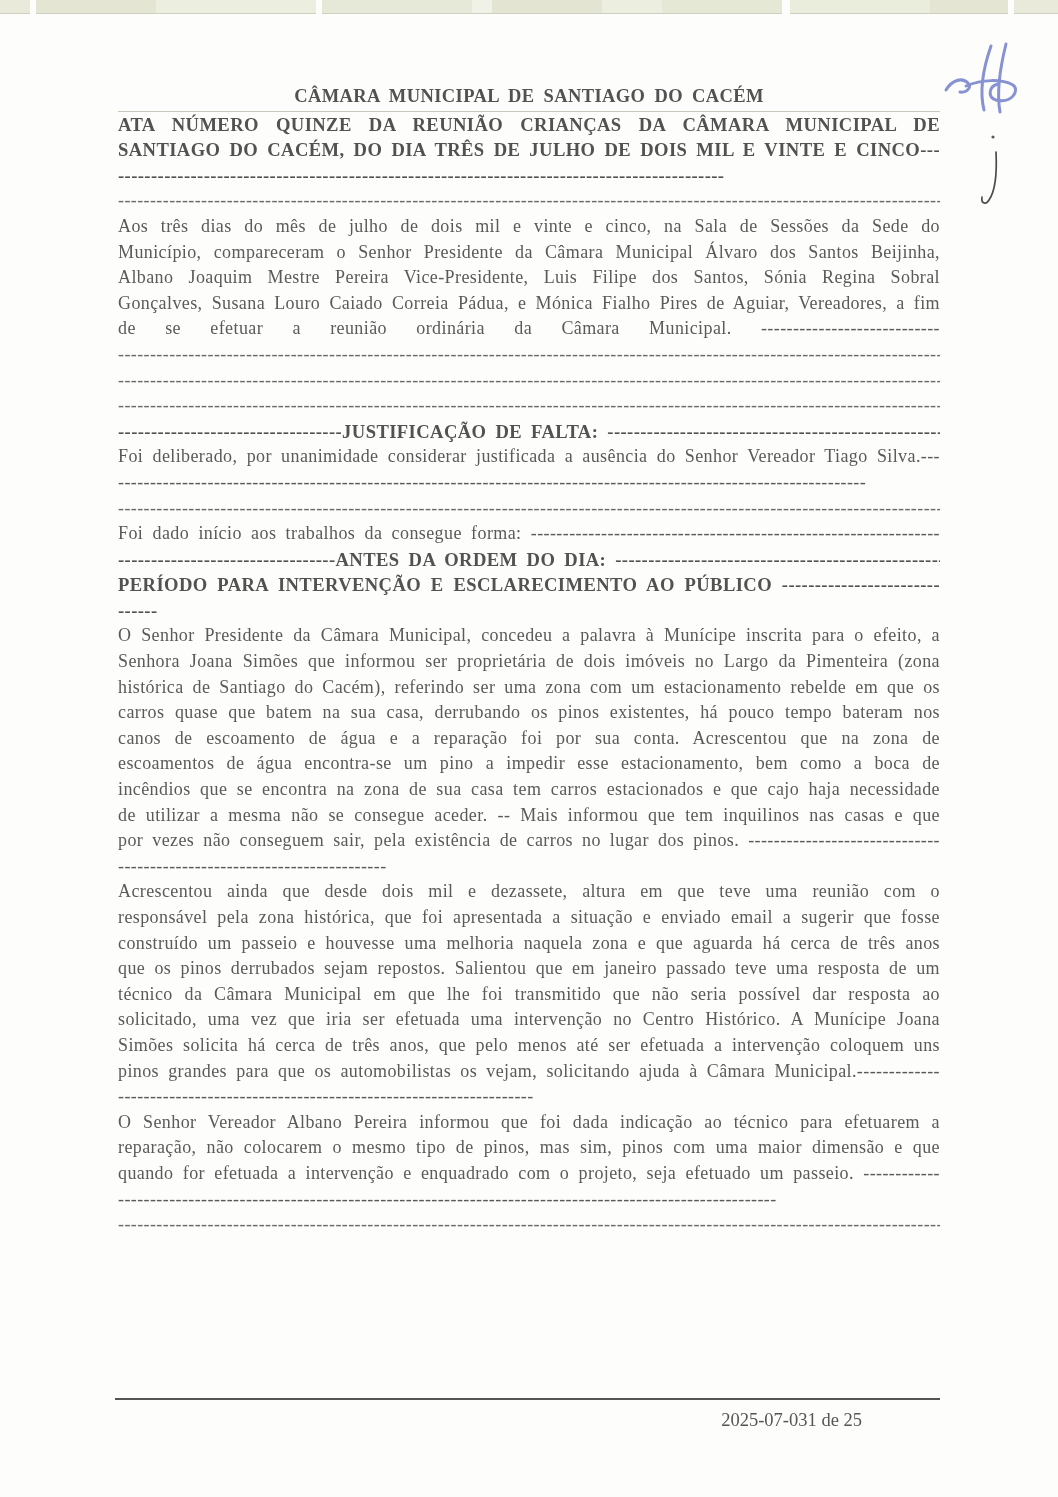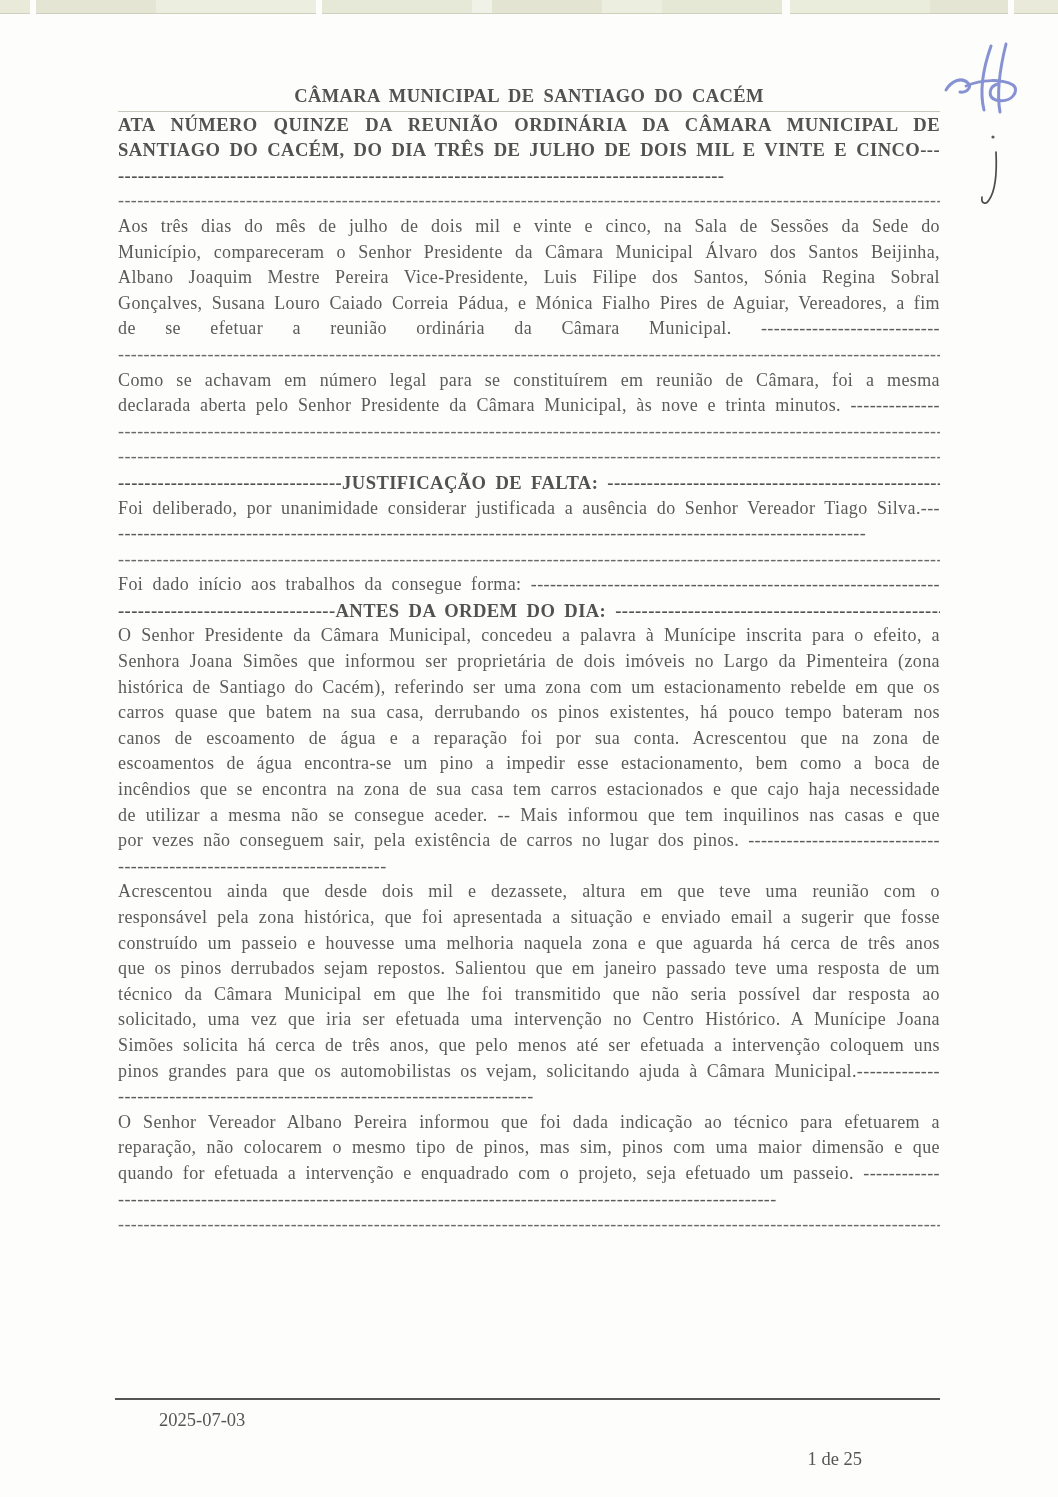--- a/index.html
+++ b/index.html
@@ -33,25 +33,25 @@
   .heading-line {
     font-weight:bold; font-size:18.6px; color:#525252;
     white-space:nowrap; overflow:hidden; text-align-last:auto;
   }
   .dashline { white-space:nowrap; overflow:hidden; text-align-last:auto; color:#6a6a6a; }
   .body {}
 
   .footer {
     position:absolute; left:115px; top:1398px; width:825px;
     border-top:2px solid #545454;
-    display:flex; justify-content:space-between;
+    display:flex; justify-content:flex-end;
     font-size:18.5px; color:#555; padding-top:10px;
   }
   .footer .date  { margin-left:44px; }
-  .footer .pageno{ margin-right:78px;margin-top:39px; }
+  .footer .pageno{ margin-right:78px; }
 
   .annotation { position:absolute; }
   #paraph { left:936px; top:36px; }
   #penmark { left:978px; top:132px; }
 </style>
 </head>
 <body>
 
 <div class="scan-strip">
   <div class="seg s1" style="width:30px"></div>
@@ -84,32 +84,32 @@
 
 <div class="annotation" id="penmark">
   <svg width="34" height="84" viewBox="0 0 34 84">
     <circle cx="15" cy="5" r="1.6" fill="#5a5a5a"></circle>
     <path d="M18 20 C19 40 18 58 11 68 C8 73 3 72 4 65" fill="none" stroke="#4c4c4c" stroke-width="1.7" stroke-linecap="round"></path>
   </svg>
 </div>
 
 <div class="content">
     <div class="block title">CÂMARA MUNICIPAL DE SANTIAGO DO CACÉM</div>
-    <div class="block heading">ATA NÚMERO QUINZE DA REUNIÃO ORDINÁRIA DA CÂMARA MUNICIPAL DE SANTIAGO DO CACÉM, DO DIA TRÊS DE JULHO DE DOIS MIL E VINTE E CINCO-----------------------------------------------------------------------------------------------</div>
+    <div class="block heading">ATA NÚMERO QUINZE DA REUNIÃO CRIANÇAS DA CÂMARA MUNICIPAL DE SANTIAGO DO CACÉM, DO DIA TRÊS DE JULHO DE DOIS MIL E VINTE E CINCO-----------------------------------------------------------------------------------------------</div>
     <div class="block dashline">------------------------------------------------------------------------------------------------------------------------------------------------------</div>
     <div class="block body">Aos três dias do mês de julho de dois mil e vinte e cinco, na Sala de Sessões da Sede do Município, compareceram o Senhor Presidente da Câmara Municipal Álvaro dos Santos Beijinha, Albano Joaquim Mestre Pereira Vice-Presidente, Luis Filipe dos Santos, Sónia Regina Sobral Gonçalves, Susana Louro Caiado Correia Pádua, e Mónica Fialho Pires de Aguiar, Vereadores, a fim de se efetuar a reunião ordinária da Câmara Municipal. ----------------------------</div>
     <div class="block dashline">------------------------------------------------------------------------------------------------------------------------------------------------------</div>
-    <div class="block body">Como se achavam em número legal para se constituírem em reunião de Câmara, foi a mesma declarada aberta pelo Senhor Presidente da Câmara Municipal, às nove e trinta minutos. --------------</div>
     <div class="block dashline">------------------------------------------------------------------------------------------------------------------------------------------------------</div>
     <div class="block dashline">------------------------------------------------------------------------------------------------------------------------------------------------------</div>
     <div class="block heading-line">----------------------------------JUSTIFICAÇÃO DE FALTA: ----------------------------------------------------------------------</div>
     <div class="block body">Foi deliberado, por unanimidade considerar justificada a ausência do Senhor Vereador Tiago Silva.------------------------------------------------------------------------------------------------------------------------</div>
     <div class="block dashline">------------------------------------------------------------------------------------------------------------------------------------------------------</div>
     <div class="block body">Foi dado início aos trabalhos da consegue forma: ----------------------------------------------------------------</div>
     <div class="block heading-line">---------------------------------ANTES DA ORDEM DO DIA: ----------------------------------------------------------------------</div>
+    <div class="block heading">PERÍODO PARA INTERVENÇÃO E ESCLARECIMENTO AO PÚBLICO ------------------------------</div>
     <div class="block body">O Senhor Presidente da Câmara Municipal, concedeu a palavra à Munícipe inscrita para o efeito, a Senhora Joana Simões que informou ser proprietária de dois imóveis no Largo da Pimenteira (zona histórica de Santiago do Cacém), referindo ser uma zona com um estacionamento rebelde em que os carros quase que batem na sua casa, derrubando os pinos existentes, há pouco tempo bateram nos canos de escoamento de água e a reparação foi por sua conta. Acrescentou que na zona de escoamentos de água encontra-se um pino a impedir esse estacionamento, bem como a boca de incêndios que se encontra na zona de sua casa tem carros estacionados e que cajo haja necessidade de utilizar a mesma não se consegue aceder. -- Mais informou que tem inquilinos nas casas e que por vezes não conseguem sair, pela existência de carros no lugar dos pinos. ------------------------------------------------------------------------</div>
     <div class="block body">Acrescentou ainda que desde dois mil e dezassete, altura em que teve uma reunião com o responsável pela zona histórica, que foi apresentada a situação e enviado email a sugerir que fosse construído um passeio e houvesse uma melhoria naquela zona e que aguarda há cerca de três anos que os pinos derrubados sejam repostos. Salientou que em janeiro passado teve uma resposta de um técnico da Câmara Municipal em que lhe foi transmitido que não seria possível dar resposta ao solicitado, uma vez que iria ser efetuada uma intervenção no Centro Histórico. A Munícipe Joana Simões solicita há cerca de três anos, que pelo menos até ser efetuada a intervenção coloquem uns pinos grandes para que os automobilistas os vejam, solicitando ajuda à Câmara Municipal.------------------------------------------------------------------------------</div>
     <div class="block body">O Senhor Vereador Albano Pereira informou que foi dada indicação ao técnico para efetuarem a reparação, não colocarem o mesmo tipo de pinos, mas sim, pinos com uma maior dimensão e que quando for efetuada a intervenção e enquadrado com o projeto, seja efetuado um passeio. -------------------------------------------------------------------------------------------------------------------</div>
     <div class="block dashline">------------------------------------------------------------------------------------------------------------------------------------------------------</div>
   </div>
 
 <div class="footer">
   <span class="date">2025-07-03</span>
   <span class="pageno">1 de 25</span>
 </div>

